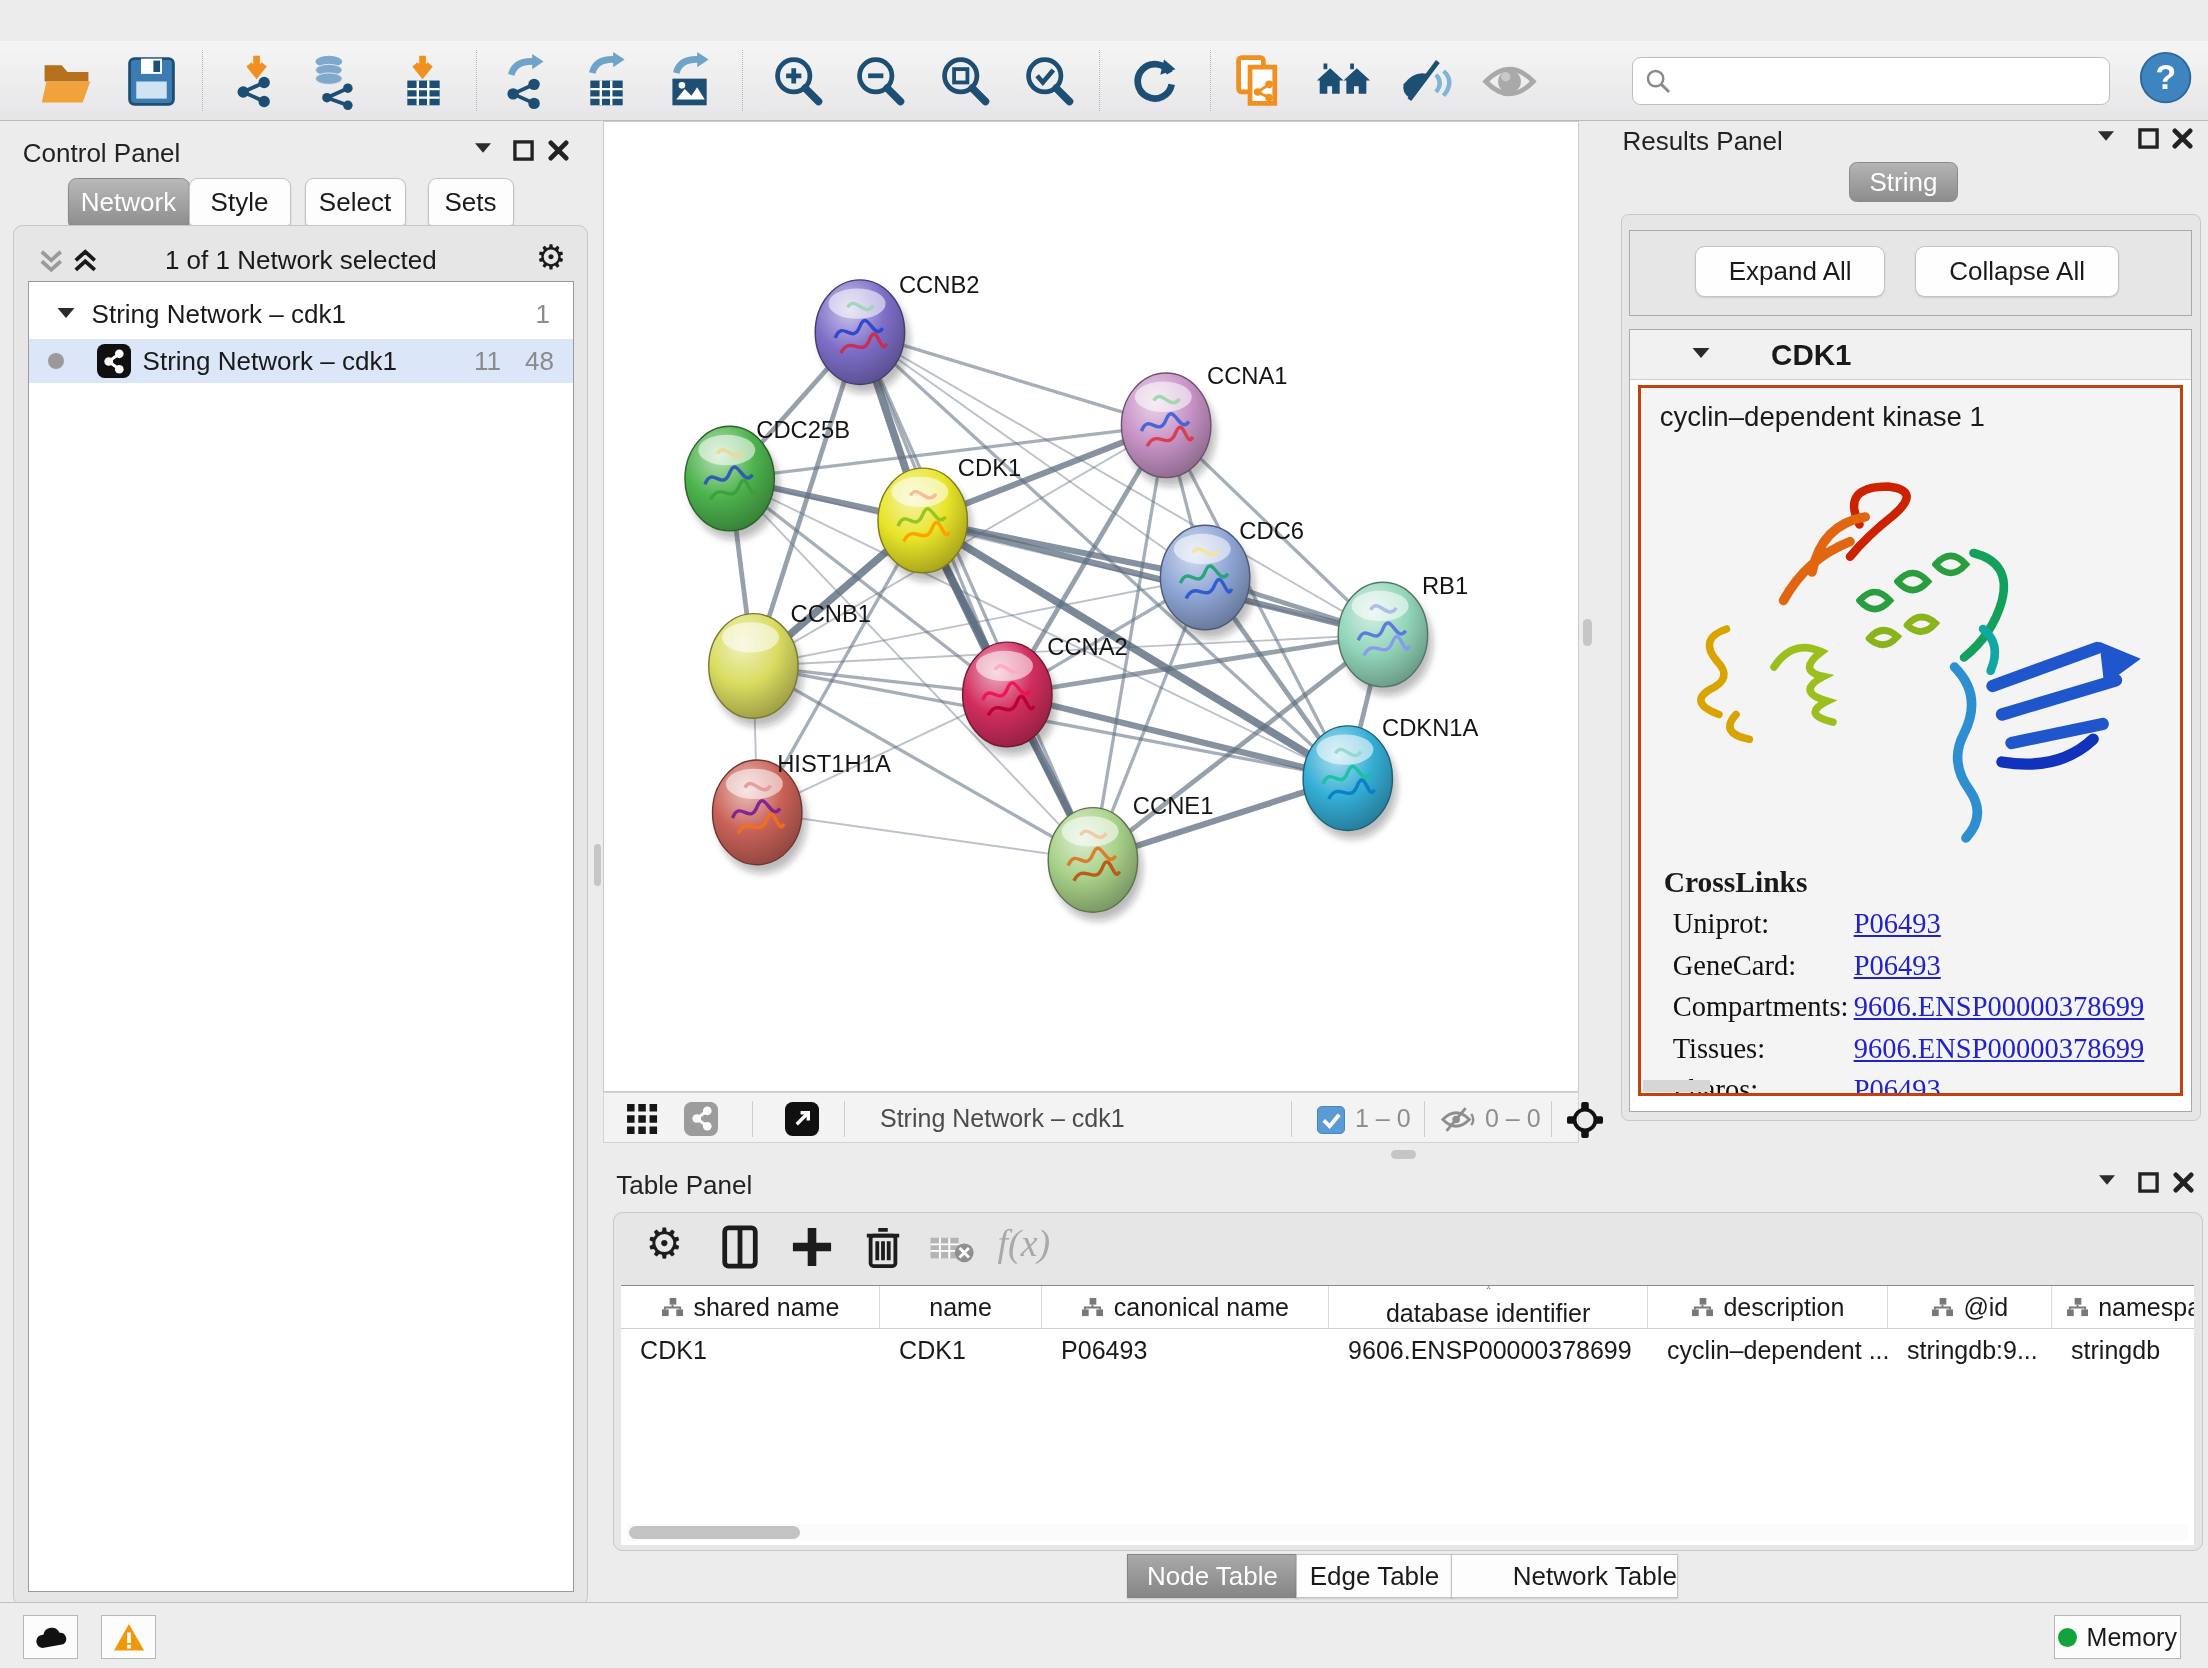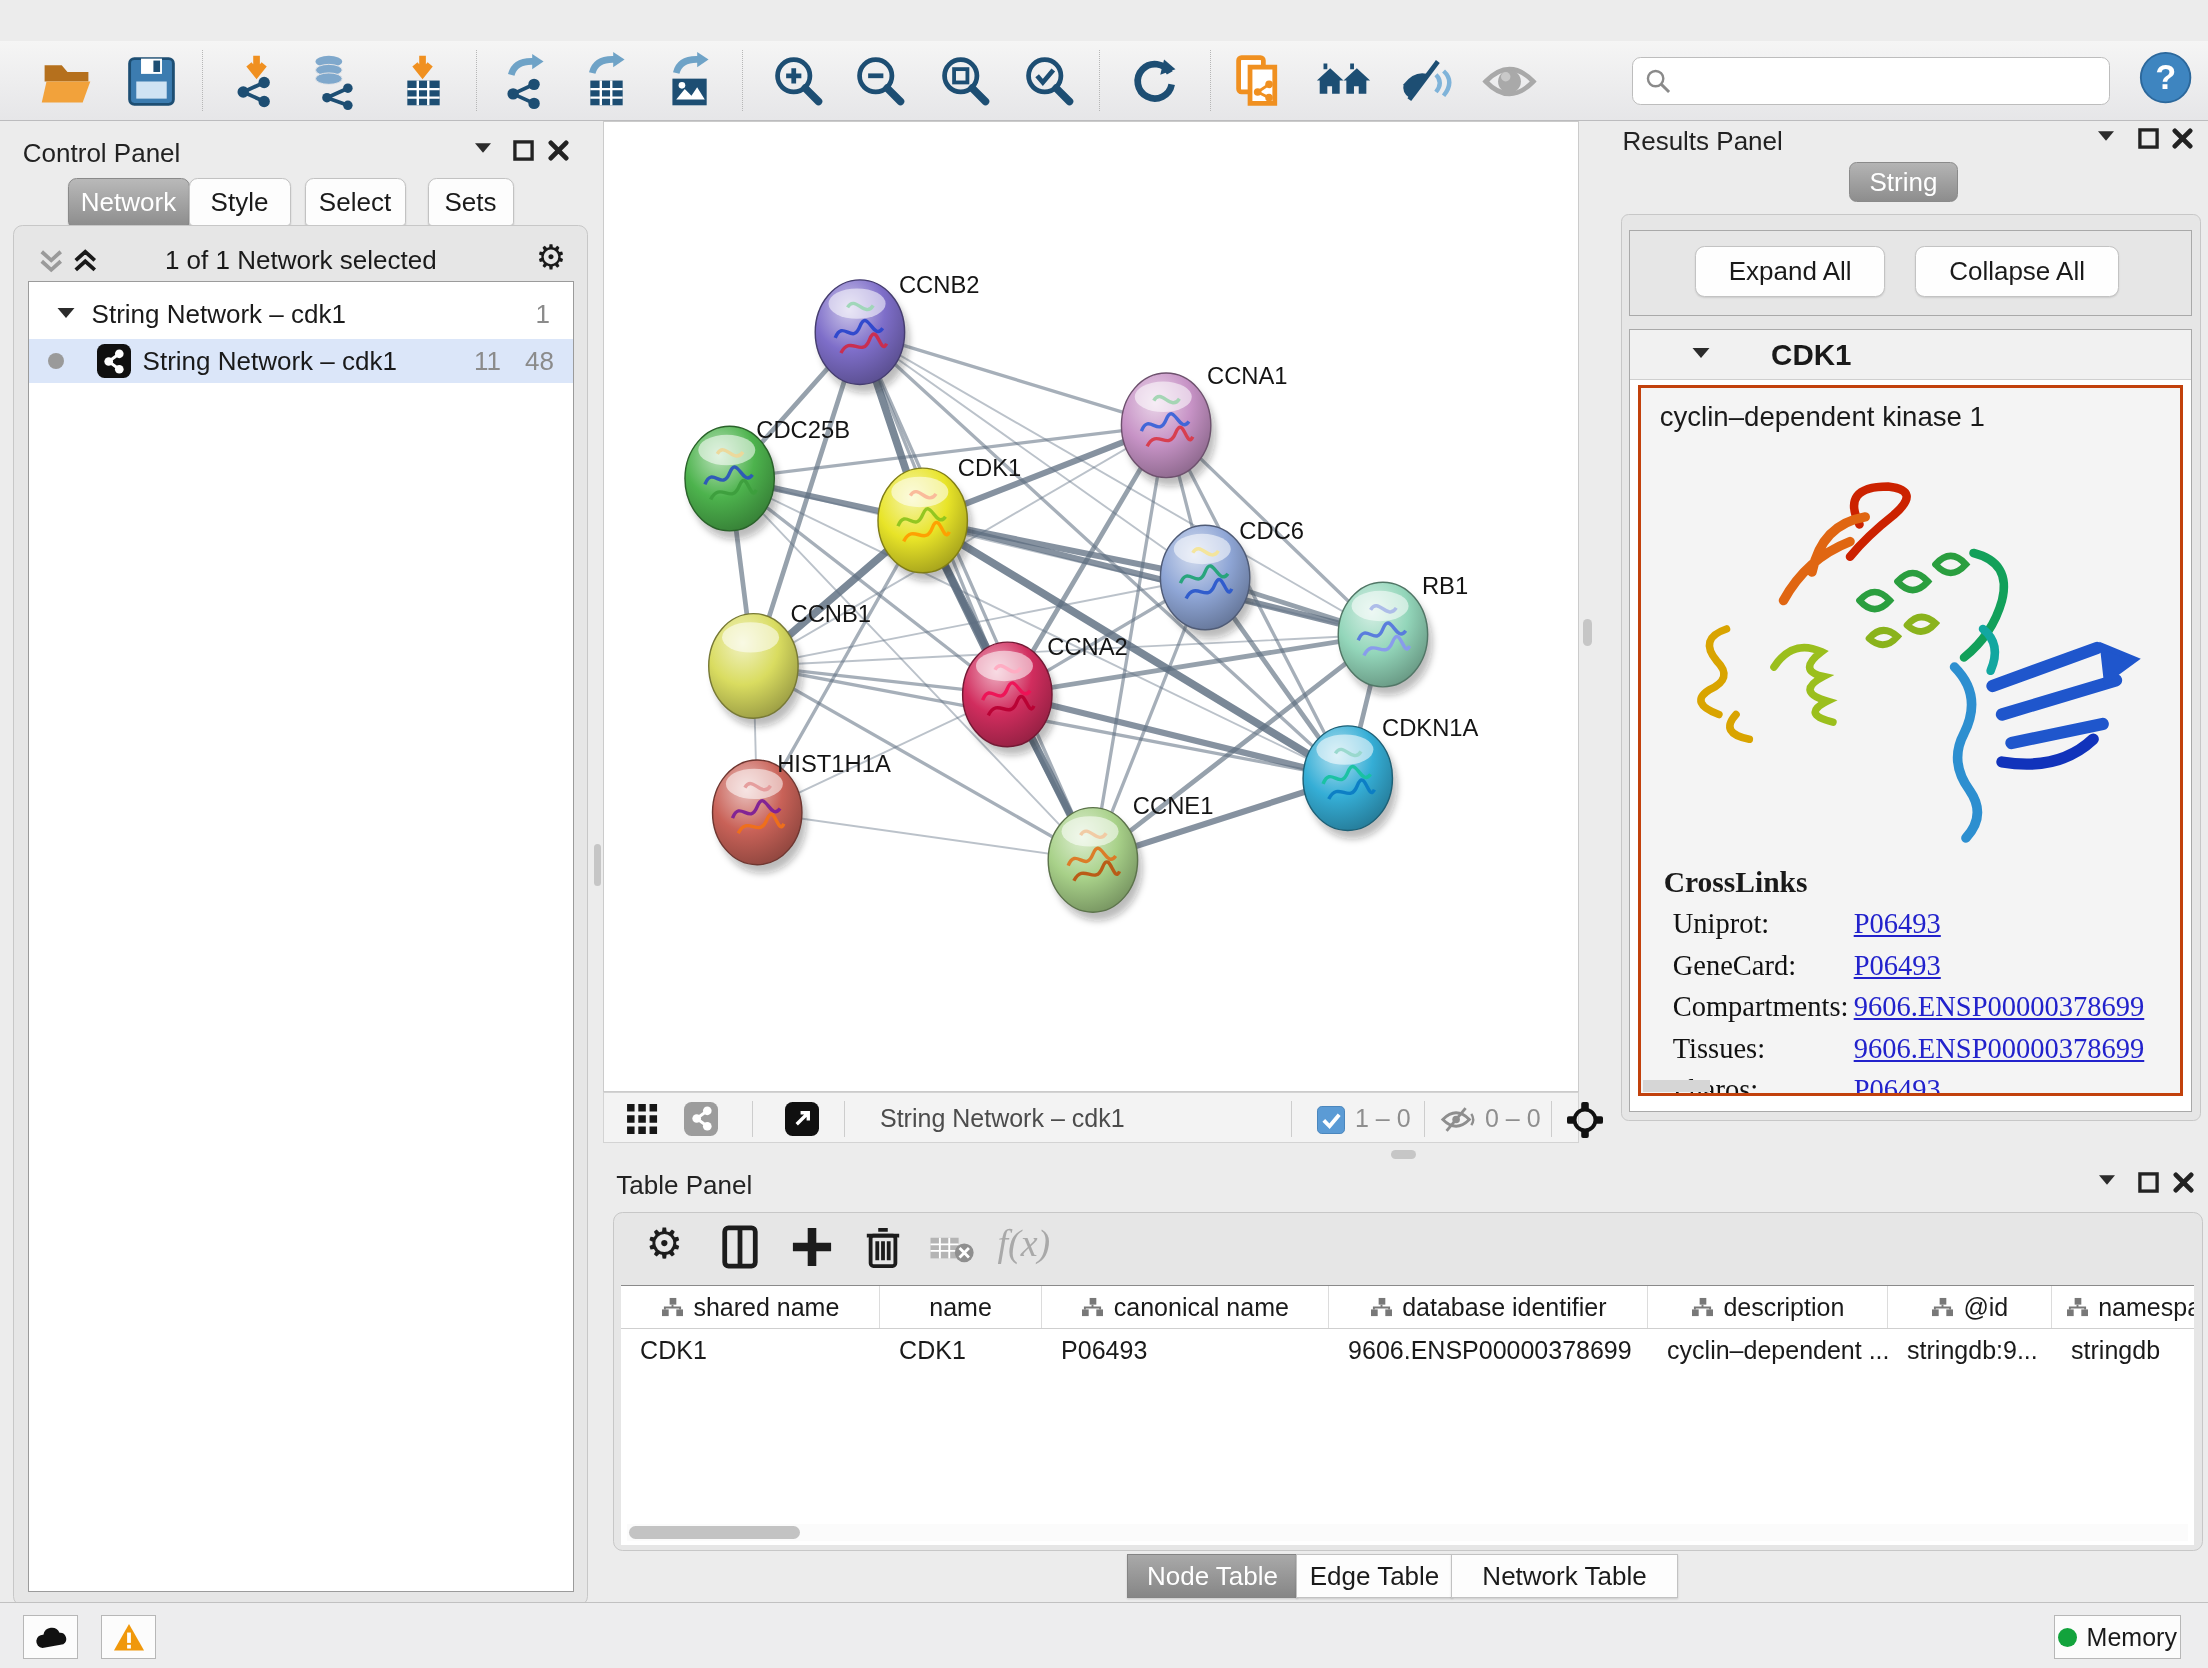--- a/index.html
+++ b/index.html
@@ -678,21 +678,21 @@
             </div>
             <div class="th" style="width: 287px;">
               <svg width="23" height="21" viewBox="0 0 24 22">
                 <rect x="9" y="1" width="7" height="7" fill="#787878"></rect>
                 <rect x="1" y="13" width="7" height="7" fill="#787878"></rect>
                 <rect x="16" y="13" width="7" height="7" fill="#787878"></rect>
                 <path d="M12 8 v3 M4 13 v-2 h16 v2" stroke="#787878" stroke-width="2" fill="none"></path>
               </svg>
               <span>canonical name</span>
             </div>
-            <div class="th" style="width: 319px;">
+            <div class="th" style="width: 319px; flex-direction: column;">
               <svg width="23" height="21" viewBox="0 0 24 22">
                 <rect x="9" y="1" width="7" height="7" fill="#787878"></rect>
                 <rect x="1" y="13" width="7" height="7" fill="#787878"></rect>
                 <rect x="16" y="13" width="7" height="7" fill="#787878"></rect>
                 <path d="M12 8 v3 M4 13 v-2 h16 v2" stroke="#787878" stroke-width="2" fill="none"></path>
               </svg>
               <span>database identifier</span>
             </div>
             <div class="th" style="width: 240px;">
               <svg width="23" height="21" viewBox="0 0 24 22">
@@ -732,21 +732,21 @@
             <div class="td" style="width: 190px;">stringdb</div>
           </div>
         <div class="hscroll">
             <div class="hthumb"></div>
           </div>
       </div>
     </div>
     <div class="btabs" id="tbl-tabs" style="left:524px;width:571px">
         <div class="btab active" style="left: 0px; width: 169px;">Node Table</div>
         <div class="btab" style="left: 169px; width: 155px;">Edge Table</div>
-        <div class="btab" style="left: 324px; width: 225px;">Network Table</div>
+        <div class="btab" style="left: 324px; width: 225px; text-align: right;">Network Table</div>
       </div>
   </div>
 
   <div class="statusbar">
     <div class="sbtn" style="left:23px;width:55px">
       <svg width="36" height="25" viewBox="0 0 38 26">
           <path d="M10 24 a7 7 0 0 1 1 -14 a9 9 0 0 1 17 -2 a6.5 6.5 0 0 1 4 12 z" fill="#111"></path>
         </svg>
     </div>
     <div class="sbtn" style="left:101px;width:55px">

